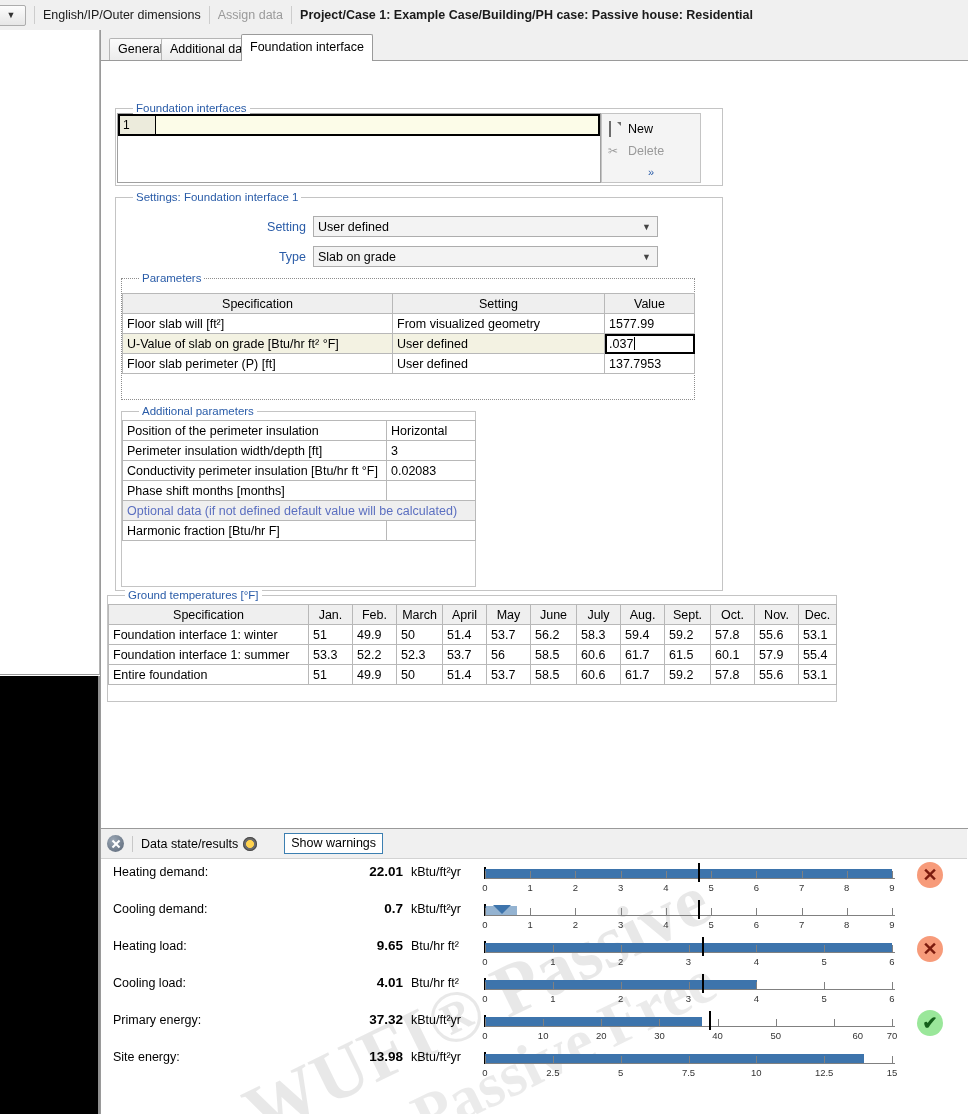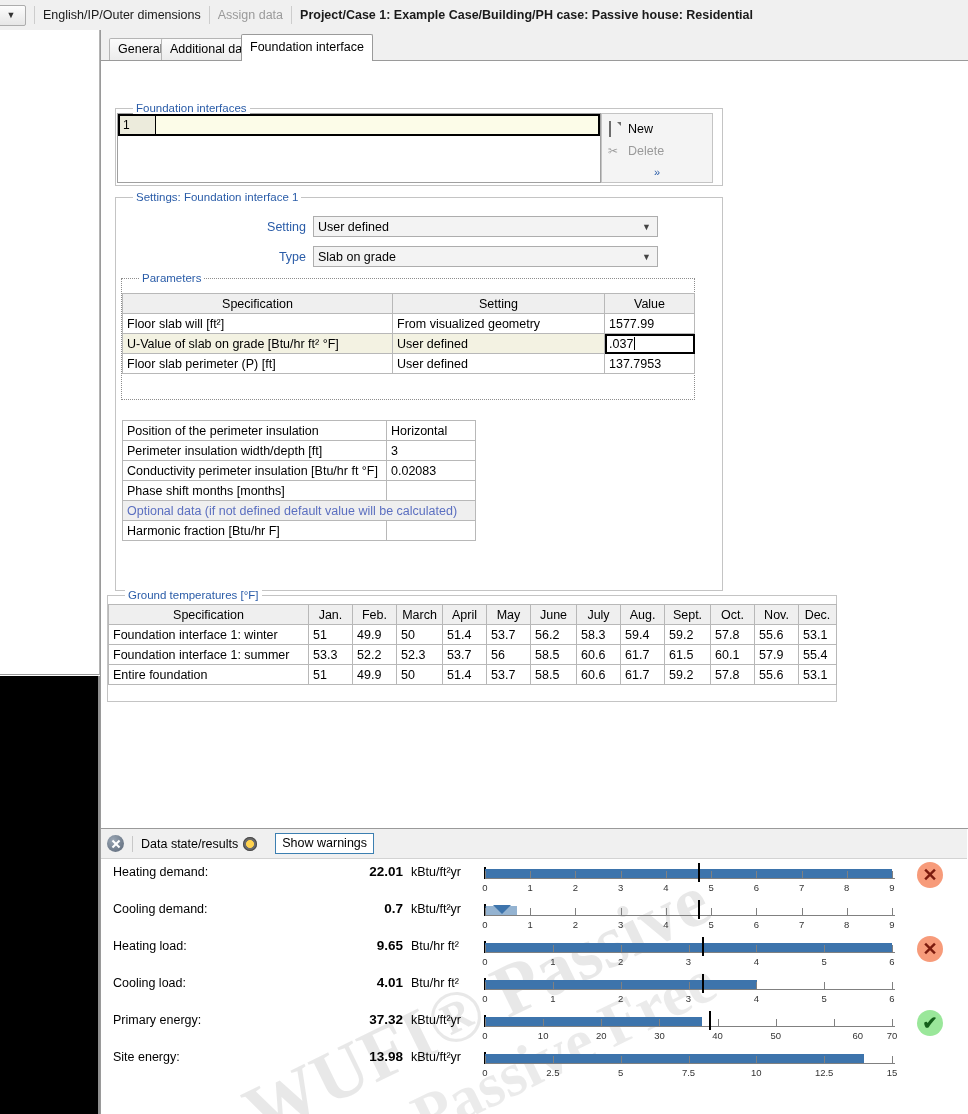--- a/index.html
+++ b/index.html
@@ -182,21 +182,21 @@
   .btn-close-circle:before { transform:rotate(45deg); }
   .btn-close-circle:after  { transform:rotate(-45deg); }
   .head-sep { width:1px; height:16px; background:#c8c8c8; margin:0 8px; }
   .head-label { font-size:12.5px; }
   .gear {
     width:14px; height:14px; margin-left:5px; border-radius:50%;
     background:radial-gradient(circle at 50% 50%, #ffd24d 0 38%, #6b6b6b 40% 100%);
     box-shadow:inset 0 0 0 1px #4a4a4a; flex:none;
   }
   .warnbtn {
-    margin-left:18px; height:21px; line-height:19px; padding:0 6px;
+    margin-left:27px; height:21px; line-height:19px; padding:0 6px;
     border:1px solid #3c7fb1; background:#ffffff; font-size:12.5px;
     box-sizing:border-box; cursor:default;
   }
 
   .res-rows { position:absolute; left:0; top:30px; width:866px; height:255px; }
   .res-row { position:absolute; left:0; width:866px; height:36px; }
   .res-name { position:absolute; left:12px; top:6px; font-size:12.5px;text-align:center; }
   .res-val  { position:absolute; left:230px; top:5px; width:72px;
               text-align:right; font-size:13.5px; font-weight:bold; }
   .res-unit { position:absolute; left:310px; top:6px; font-size:12.5px; }
@@ -293,21 +293,21 @@
         <div class="gborder"></div>
         <div class="glabel">Foundation interfaces</div>
       </div>
 
       <div class="listbox" style="left:16px; top:52px; width:484px; height:70px;">
         <div class="listrow-sel">
           <div class="listrow-num">1</div>
         </div>
       </div>
 
-      <div class="sidepanel" style="left:500px; top:52px; width:112px; height:70px;">
+      <div class="sidepanel" style="left:500px; top:52px; width:100px; height:70px;">
         <div class="sidebtn" style="margin-top:4px;">
           <span class="ico"><span class="ico-doc"></span></span>
           <span>New</span>
         </div>
         <div class="sidebtn disabled">
           <span class="ico ico-scissor">✂</span>
           <span>Delete</span>
         </div>
         <div class="chevchev" style="margin-top:4px;">»</div>
       </div>
@@ -363,20 +363,24 @@
             <td class="edit"><span>.037</span><span class="caret"></span></td>
           </tr>
           <tr>
             <td>Floor slab perimeter (P)  [ft]</td>
             <td>User defined</td>
             <td class="val">137.7953</td>
           </tr>
         </tbody>
       </table>
 
+      <div class="group" style="left:20px; top:344px; width:355px; height:182px;">
+        <div class="gborder"></div>
+        <div class="glabel">Additional parameters</div>
+      </div>
 
       <table class="grid" style="position:absolute; left:21px; top:359px; width:353px;">
         <colgroup>
             <col style="width:264px">
             <col style="width:89px">
           </colgroup>
         <tbody>
           <tr>
             <td>Position of the perimeter insulation</td>
             <td class="val">Horizontal</td>

